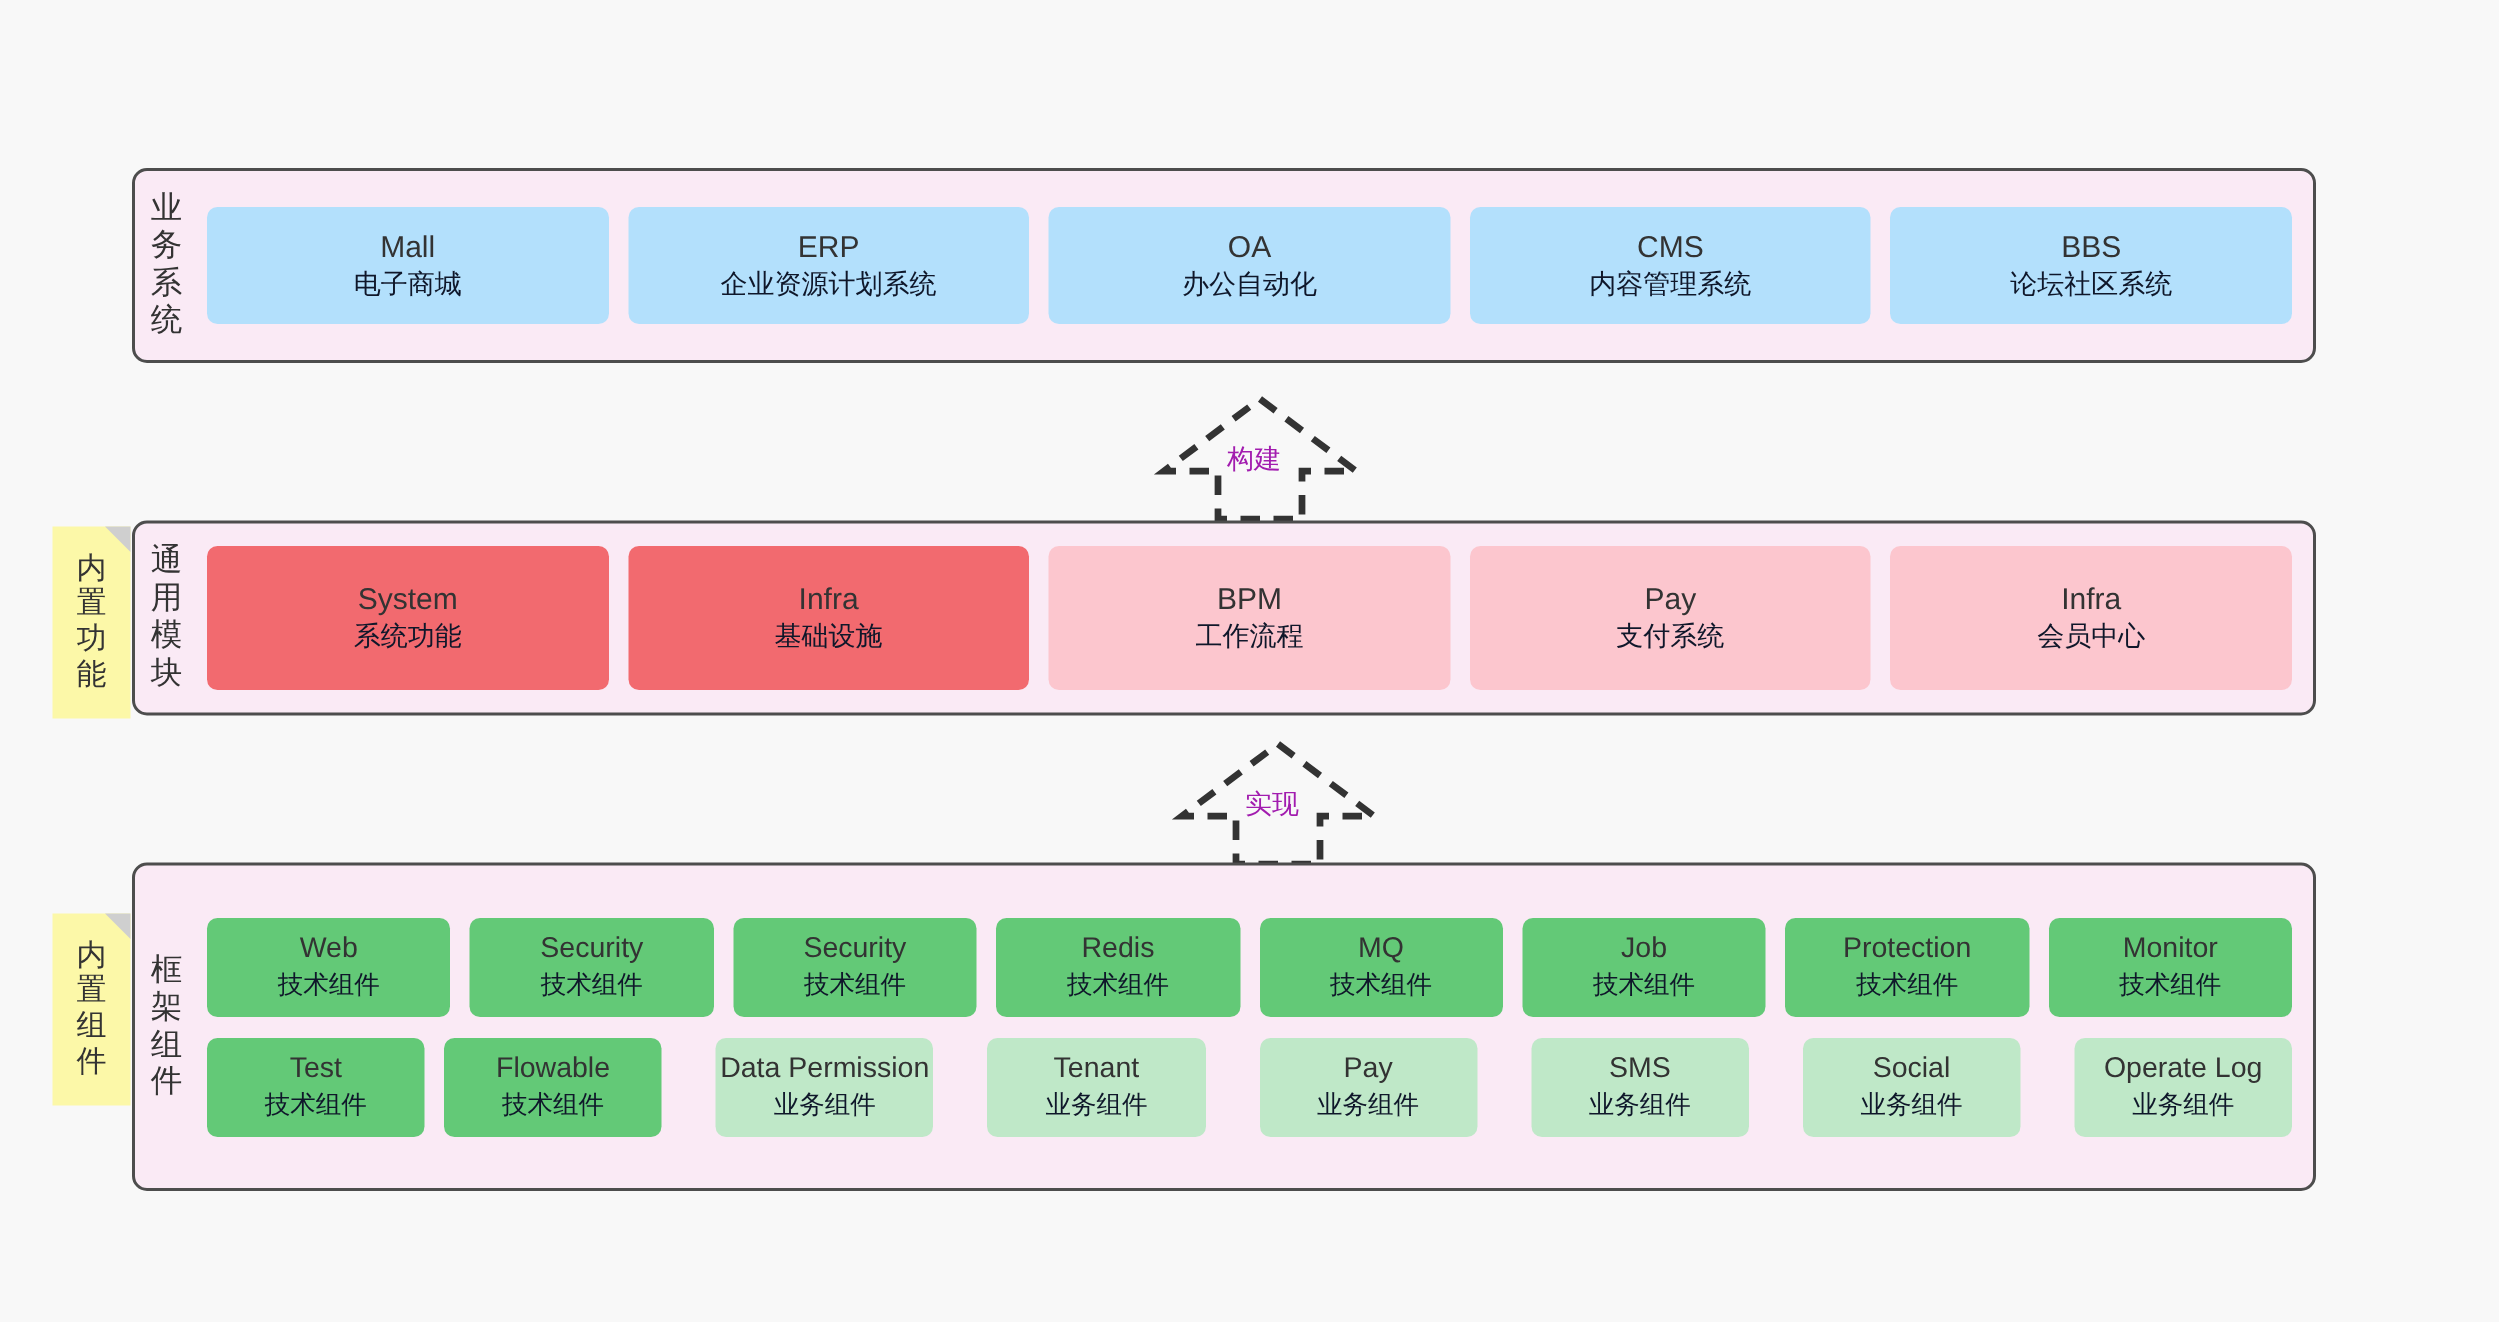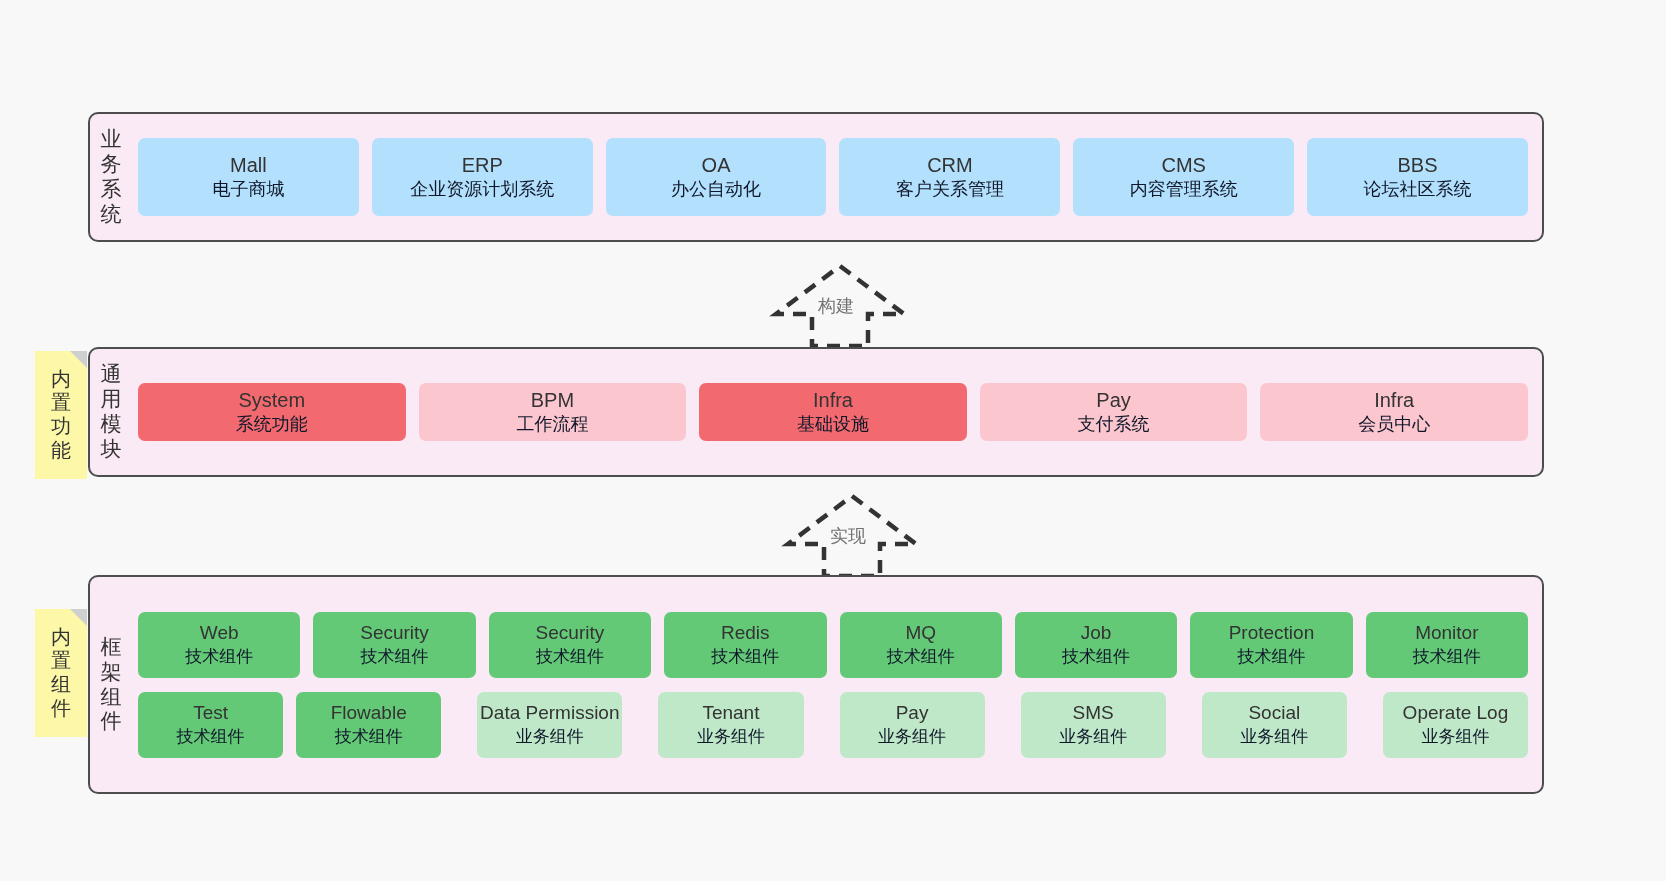--- a/index.html
+++ b/index.html
@@ -104,21 +104,21 @@
 
   
   #layer-business {
     left: 88px;  top: 112px;  width: 1456px; height: 130px;
   }
   #layer-business .card { height: 78px; }
 
   #layer-common {
     left: 88px;  top: 347px;  width: 1456px; height: 130px;
   }
-  #layer-common .card { height: 58px; }
+  #layer-common .card { height: 96px; }
 
   #layer-framework {
     left: 88px;  top: 575px;  width: 1456px; height: 219px;
   }
   #layer-framework .card { height: 66px; }
 
   
   .note {
     position: absolute;
     width: 52px;
@@ -148,21 +148,21 @@
   }
 
   
   .arrow {
     position: absolute;
   }
   .arrow svg { display: block; }
   .arrow-label {
     position: absolute;
     font-size: 18px;
-    color: #737373;
+    color: #a21caf;
     background: transparent;
     white-space: nowrap;
   }
   #arrow-build  { left: 750px; top: 258px; }
   #arrow-build .arrow-label  { left: 68px; top: 36px; }
   #arrow-impl   { left: 762px; top: 488px; }
   #arrow-impl .arrow-label   { left: 68px; top: 36px; }
 </style>
 </head>
 <body>
@@ -182,24 +182,20 @@
       </div>
       <div class="card blue">
         <span class="en">ERP</span>
         <span class="cn">企业资源计划系统</span>
       </div>
       <div class="card blue">
         <span class="en">OA</span>
         <span class="cn">办公自动化</span>
       </div>
       <div class="card blue">
-        <span class="en">CRM</span>
-        <span class="cn">客户关系管理</span>
-      </div>
-      <div class="card blue">
         <span class="en">CMS</span>
         <span class="cn">内容管理系统</span>
       </div>
       <div class="card blue">
         <span class="en">BBS</span>
         <span class="cn">论坛社区系统</span>
       </div>
 
     </div>
   </div>
@@ -223,27 +219,27 @@
     <div class="layer-title">通
 用
 模
 块</div>
     <div class="layer-body">
 
       <div class="card red">
         <span class="en">System</span>
         <span class="cn">系统功能</span>
       </div>
+      <div class="card red">
+        <span class="en">Infra</span>
+        <span class="cn">基础设施</span>
+      </div>
       <div class="card pink">
         <span class="en">BPM</span>
         <span class="cn">工作流程</span>
-      </div>
-      <div class="card red">
-        <span class="en">Infra</span>
-        <span class="cn">基础设施</span>
       </div>
       <div class="card pink">
         <span class="en">Pay</span>
         <span class="cn">支付系统</span>
       </div>
       <div class="card pink">
         <span class="en">Infra</span>
         <span class="cn">会员中心</span>
       </div>
 

